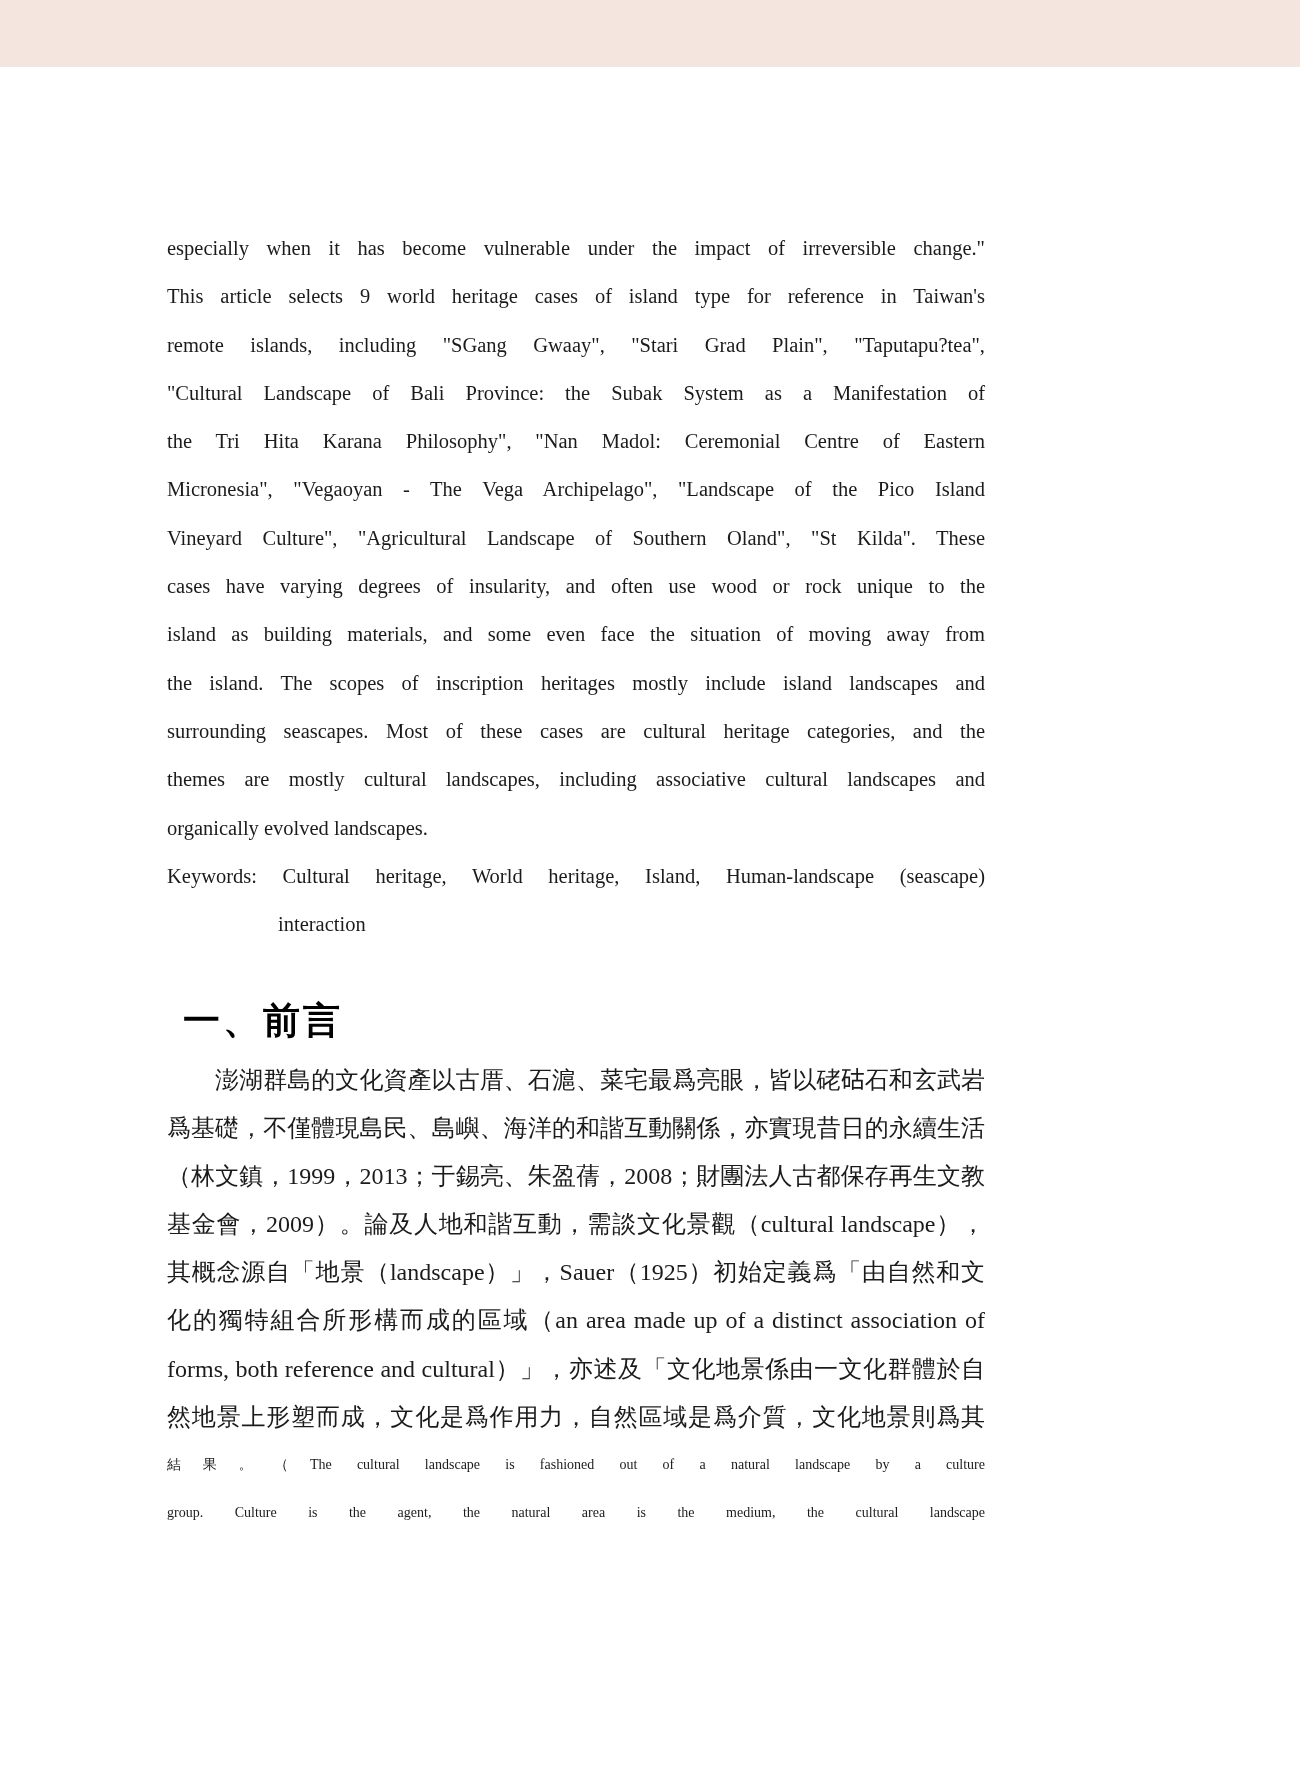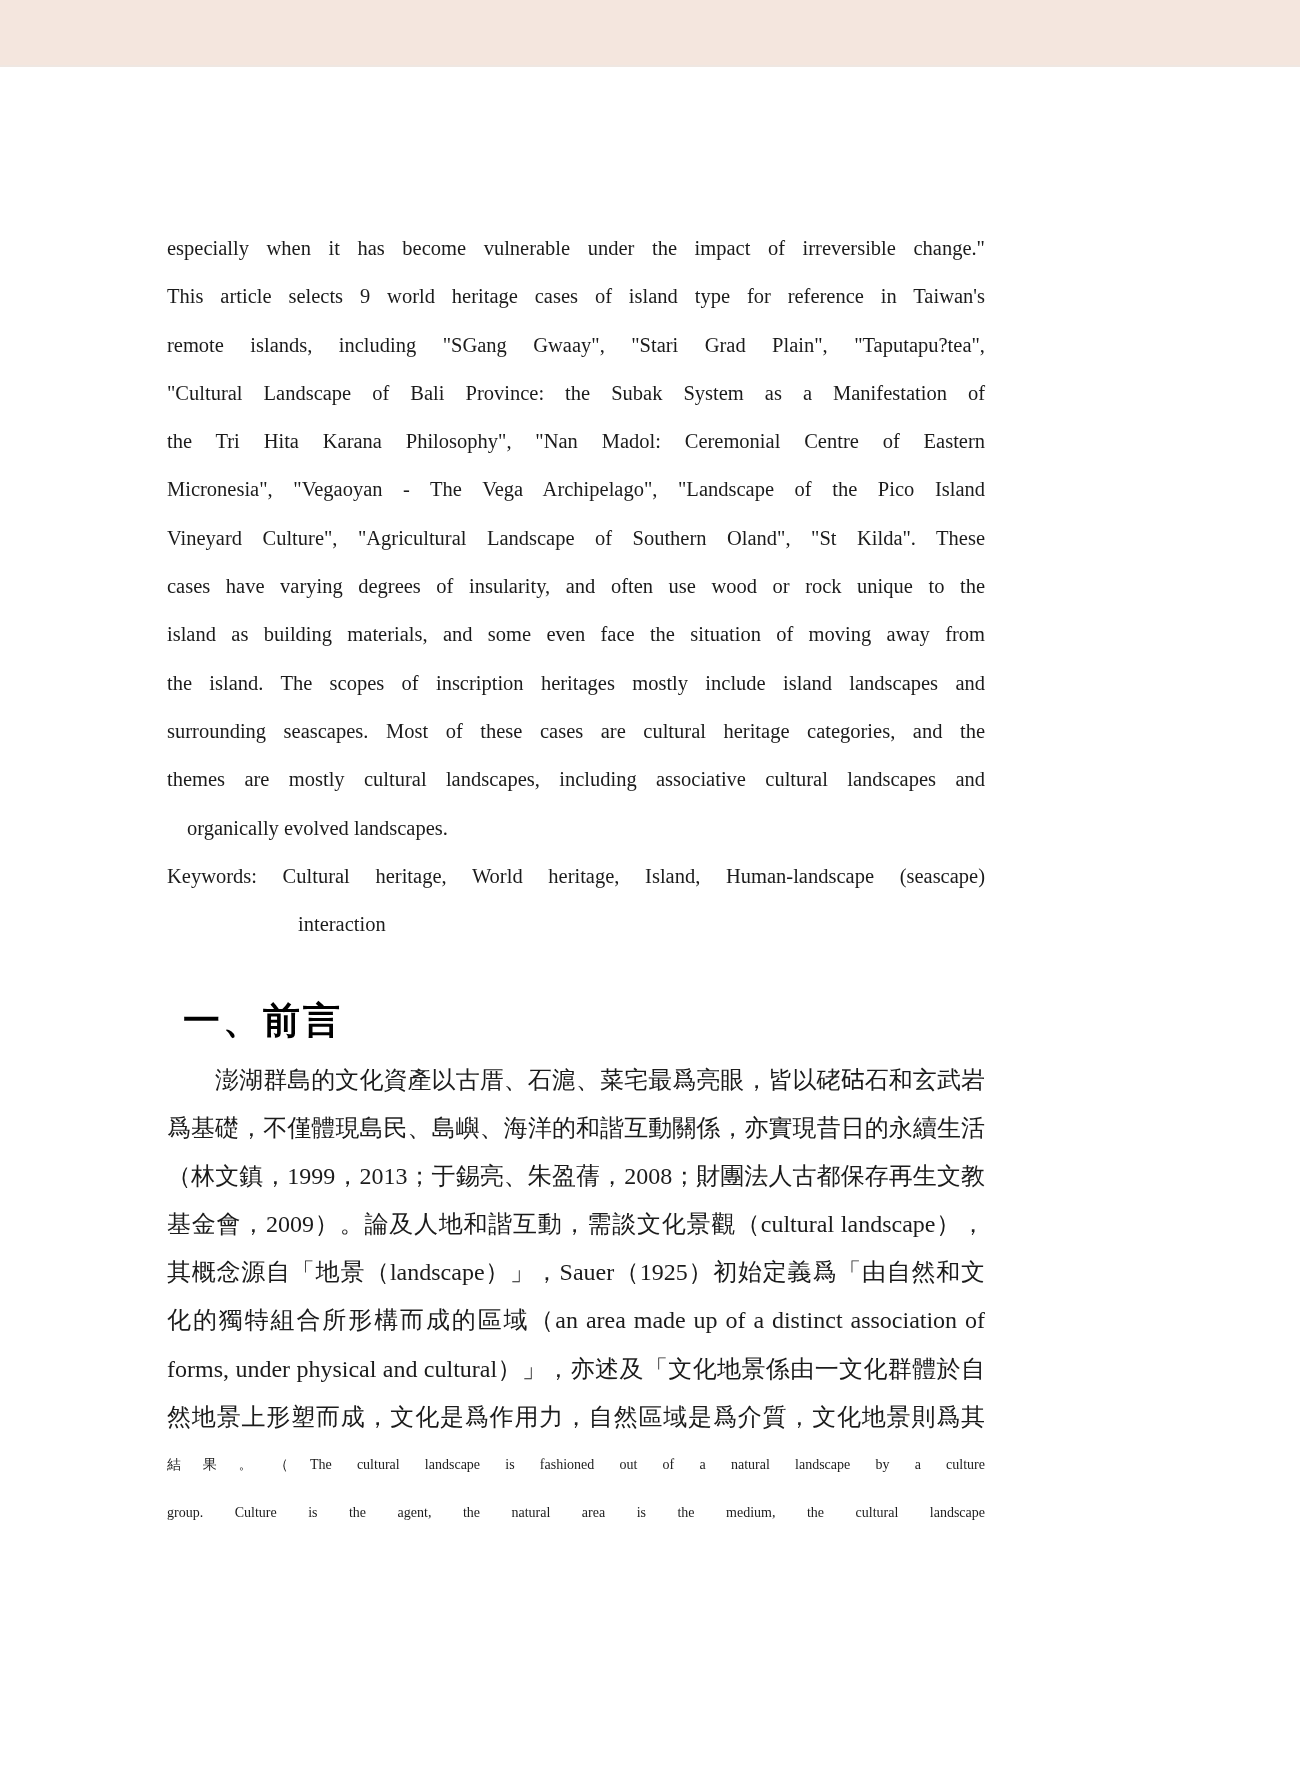--- a/index.html
+++ b/index.html
@@ -5,21 +5,21 @@
   html,body{margin:0;padding:0;background:#ffffff;}
   .page{position:relative;width:1300px;height:1540px;background:#ffffff;overflow:hidden;
         font-family:"Liberation Serif", serif;color:#1b1b1b;padding-left:29px;}
   .top-bar{position:absolute;left:0;top:0;width:1300px;height:65px;background:#f4e6de;
            border-bottom:2px solid #efe7e2;}
   .bottom-bar{position:absolute;left:0;top:1758px;width:1300px;height:20px;background:#f0ddd2;}
 
   .abstract-block{position:absolute;left:167px;top:224px;width:818px;
                   font-size:20.5px;line-height:48.3px;}
   .text-line{text-align:justify;text-align-last:justify;white-space:normal;}
-  .text-line.end{text-align-last:left;margin-left:20px;}
+  .text-line.end{text-align-last:left;}
   .text-line.indented{text-align:left;text-align-last:left;padding-left:111px;}
 
   .section-heading{position:absolute;left:183px;top:997px;
                    font-family:Liberation Serif, serif;font-weight:bold;
                    font-size:37px;line-height:48px;color:#000000;letter-spacing:3px;}
 
   .intro-block{position:absolute;left:167px;top:1056px;width:818px;
                font-size:24px;line-height:48.1px;}
   .intro-block .text-line.first{text-indent:2em;}
   .intro-block .text-line.lat{font-size:14px;}
@@ -75,21 +75,21 @@
 
   <div class="intro-block">
     <div>
 
     <div class="text-line first">澎湖群島的文化資產以古厝、石滬、菜宅最爲亮眼，皆以硓𥑮石和玄武岩</div>
         <div class="text-line">爲基礎，不僅體現島民、島嶼、海洋的和諧互動關係，亦實現昔日的永續生活</div>
         <div class="text-line">（林文鎮，1999，2013；于錫亮、朱盈蒨，2008；財團法人古都保存再生文教</div>
         <div class="text-line">基金會，2009）。論及人地和諧互動，需談文化景觀（cultural landscape），</div>
         <div class="text-line">其概念源自「地景（landscape）」，Sauer（1925）初始定義爲「由自然和文</div>
         <div class="text-line">化的獨特組合所形構而成的區域（an area made up of a distinct association of</div>
-        <div class="text-line">forms, under physical and cultural）」，亦述及「文化地景係由一文化群體於自</div>
+        <div class="text-line">forms, both reference and cultural）」，亦述及「文化地景係由一文化群體於自</div>
         <div class="text-line">然地景上形塑而成，文化是爲作用力，自然區域是爲介質，文化地景則爲其</div>
         <div class="text-line lat">結果。（The cultural landscape is fashioned out of a natural landscape by a culture</div>
         <div class="text-line lat">group. Culture is the agent, the natural area is the medium, the cultural landscape</div>
         <div class="text-line lat end">the result.）」</div>
       </div>
   </div>
 
   <div class="side-title">
     <div style="display:flex;flex-direction:column;align-items:center;">
 

